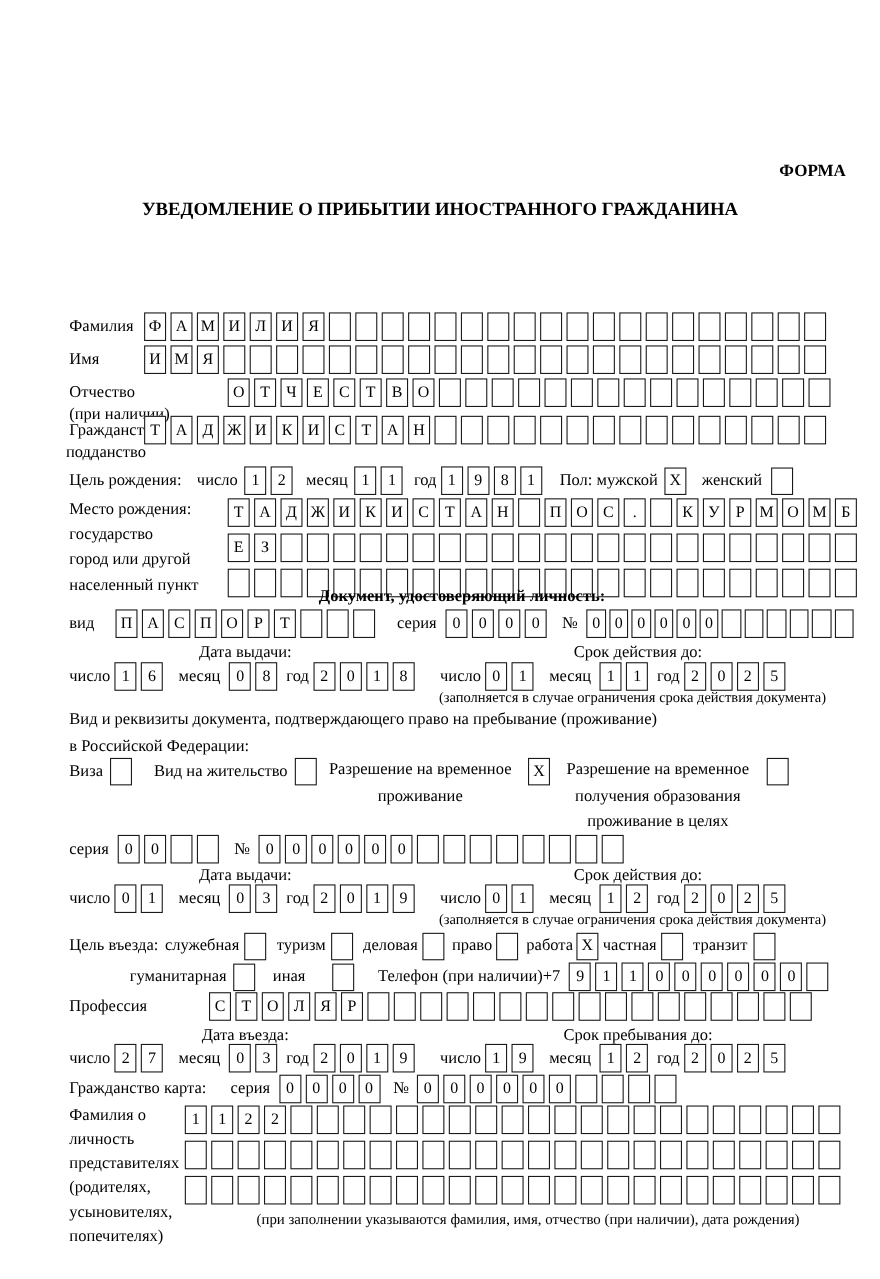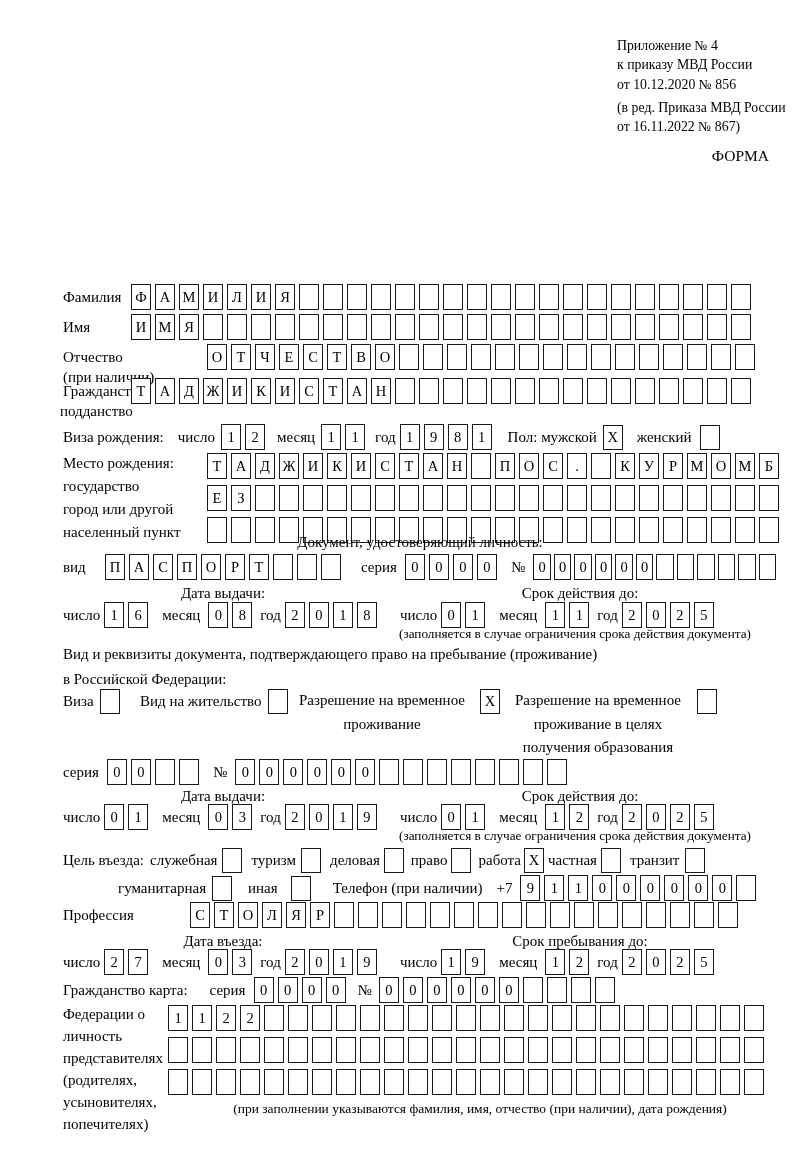--- a/index.html
+++ b/index.html
@@ -1,51 +1,45 @@
 <!DOCTYPE html>
 <html><head>
 <meta charset="utf-8">
 <style>
   html,body{margin:0;padding:0;background:#f0f0f0}
   .page{position:relative;width:800px;height:1163px;background:#ffffff;
         font-family:"Liberation Serif",serif;color:#000;overflow:hidden;margin:0 auto}
   .abs{position:absolute}
   .row{position:absolute;display:flex;align-items:center;white-space:nowrap;height:28px}
   .lbl{font-size:15px;flex:none}
-  .b{font-weight:normal}
+  .b{font-weight:bold}
   .ctr{text-align:center}
   .sm{font-size:13.2px}
   .annex div{font-size:13.8px;line-height:19.3px}
   .boxes{display:inline-flex;align-items:center;flex:none}
   .bx{box-sizing:border-box;flex:none;width:20px;height:26px;border:1.9px solid #1a1a1a;
       margin-right:4px;display:inline-flex;align-items:center;justify-content:center;
       font-size:14.5px;background:#fff}
   .tight .bx{width:17.5px;margin-right:3px}
   .cb{box-sizing:border-box;flex:none;width:20px;height:25px;border:1.9px solid #1a1a1a;
       display:inline-flex;align-items:center;justify-content:center;font-size:14.5px;background:#fff}
   .title{width:800px;text-align:center;font-weight:bold;font-size:17px}
   .blankline{display:inline-block;width:52px;height:13px;border-bottom:2px solid #333;margin-left:10px}
   .rvp-lines div{line-height:23.5px;font-size:15px;text-align:center}
   .colhdr{font-size:15px;text-align:center}
 </style>
 </head>
 <body>
 
 <div class="page">
 
-  <div class="abs annex" style="left:617px;top:36px">
-    <div>Приложение № 4</div>
-    <div>к приказу МВД России</div>
-    <div>от 10.12.2020 № 856</div>
-    <div style="margin-top:4px">(в ред. Приказа МВД России</div>
-    <div>от 16.11.2022 № 867)</div>
-  </div>
 
   <div class="abs b" style="left:617px;top:147px;width:152px;text-align:right;font-size:15.5px">ФОРМА</div>
 
+  <div class="abs title" style="left:0;top:180px">УВЕДОМЛЕНИЕ О ПРИБЫТИИ ИНОСТРАННОГО ГРАЖДАНИНА</div>
 
 
   <div class="row" style="left:63px;top:283px">
     <span class="lbl" style="width:68px">Фамилия</span>
     <span class="boxes">
         <span class="bx">Ф</span>
         <span class="bx">А</span>
         <span class="bx">М</span>
         <span class="bx">И</span>
         <span class="bx">Л</span>
@@ -162,21 +156,21 @@
         <span class="bx"></span>
         <span class="bx"></span>
         <span class="bx"></span>
         <span class="bx"></span>
         <span class="bx"></span>
       </span>
   </div>
   <div class="abs lbl" style="left:60px;top:403px">подданство</div>
 
   <div class="row" style="left:63px;top:423px">
-    <span class="lbl" style="margin-right:14px">Виза рождения:</span>
+    <span class="lbl" style="margin-right:14px">Цель рождения:</span>
     <span class="lbl" style="margin-right:6px">число</span>
     <span class="boxes" style="margin-right:8px">
         <span class="bx">1</span>
         <span class="bx">2</span>
       </span>
     <span class="lbl" style="margin-right:6px">месяц</span>
     <span class="boxes" style="margin-right:6px">
         <span class="bx">1</span>
         <span class="bx">1</span>
       </span>
@@ -372,22 +366,22 @@
   <span class="cb abs" style="left:100px;top:689px"></span>
   <div class="abs lbl" style="left:140px;top:693px">Вид на жительство</div>
   <span class="cb abs" style="left:268px;top:689px"></span>
   <div class="abs rvp-lines" style="left:293px;top:689px;width:178px">
     <div>Разрешение на временное</div>
     <div>проживание</div>
   </div>
   <span class="cb abs" style="left:480px;top:689px">X</span>
   <div class="abs rvp-lines" style="left:510px;top:689px;width:176px">
     <div>Разрешение на временное</div>
+    <div>получения образования</div>
     <div>проживание в целях</div>
-    <div>получения образования</div>
   </div>
   <span class="cb abs" style="left:697px;top:689px"></span>
 
   <div class="row" style="left:63px;top:758px">
     <span class="lbl" style="margin-right:8px">серия</span>
     <span class="boxes" style="margin-right:10px">
         <span class="bx">0</span>
         <span class="bx">0</span>
         <span class="bx"></span>
         <span class="bx"></span>
@@ -468,23 +462,23 @@
     <span class="cb" style="margin-right:4px">X</span>
     <span class="lbl" style="margin-right:4px">частная</span>
     <span class="cb" style="margin-right:9px"></span>
     <span class="lbl" style="margin-right:6px">транзит</span>
     <span class="cb"></span>
   </div>
 
   <div class="row" style="left:118px;top:874px">
     <span class="lbl" style="margin-right:6px">гуманитарная</span>
     <span class="cb" style="margin-right:16px"></span>
-    <span class="lbl" style="margin-right:13px">иная</span>
+    <span class="lbl" style="margin-right:24px">иная</span>
     <span class="cb" style="margin-right:22px"></span>
-    <span class="lbl" style="margin-right:14px">Телефон (при наличии)</span>
+    <span class="lbl" style="">Телефон (при наличии)</span>
     <span class="lbl" style="margin-right:8px">+7</span>
     <span class="boxes">
         <span class="bx">9</span>
         <span class="bx">1</span>
         <span class="bx">1</span>
         <span class="bx">0</span>
         <span class="bx">0</span>
         <span class="bx">0</span>
         <span class="bx">0</span>
         <span class="bx">0</span>
@@ -581,21 +575,21 @@
         <span class="bx">0</span>
         <span class="bx">0</span>
         <span class="bx">0</span>
         <span class="bx"></span>
         <span class="bx"></span>
         <span class="bx"></span>
         <span class="bx"></span>
       </span>
   </div>
 
-  <div class="abs lbl" style="left:63px;top:1006px">Федерации о</div>
+  <div class="abs lbl" style="left:63px;top:1006px">Фамилия о</div>
   <div class="abs lbl" style="left:63px;top:1028px">личность</div>
   <div class="abs lbl" style="left:63px;top:1050px">представителях</div>
   <div class="abs lbl" style="left:63px;top:1072px">(родителях,</div>
   <div class="abs lbl" style="left:63px;top:1094px">усыновителях,</div>
   <div class="abs lbl" style="left:63px;top:1116px">попечителях)</div>
 
   <div class="row" style="left:168px;top:1004px">
     <span class="boxes">
         <span class="bx">1</span>
         <span class="bx">1</span>

